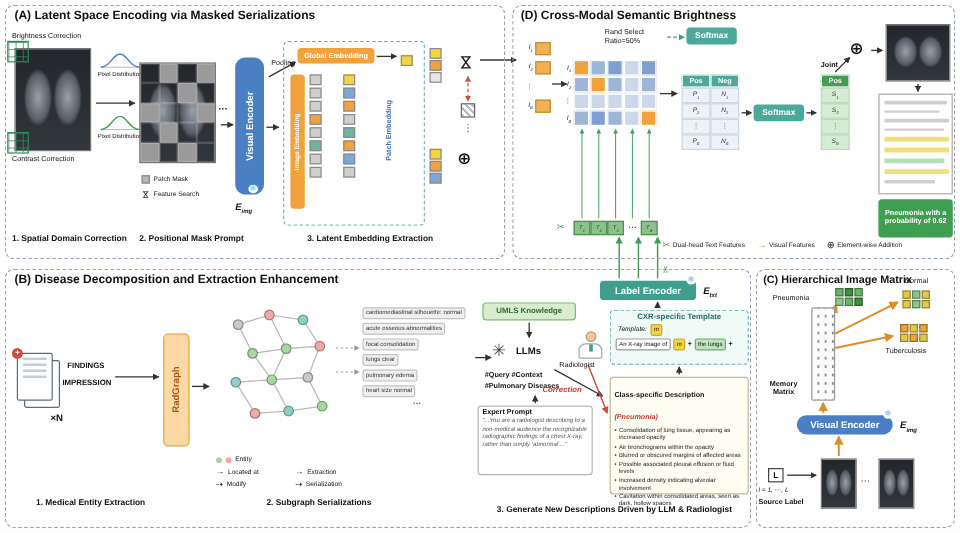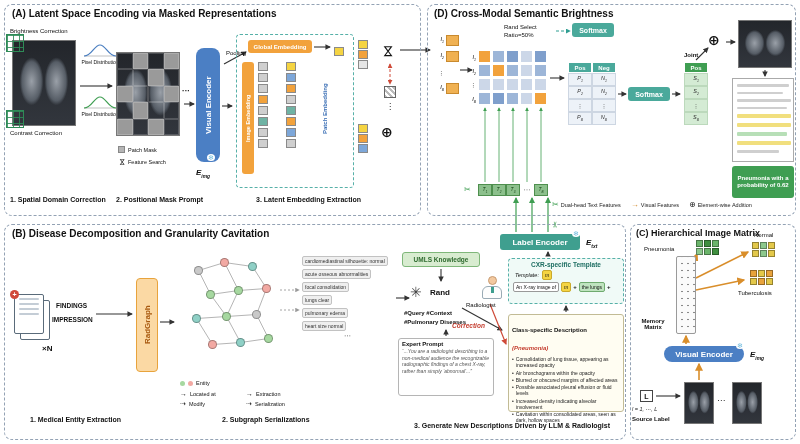--- a/index.html
+++ b/index.html
@@ -161,21 +161,21 @@
       <path class="aO" marker-end="url(#mO)" d="M696,290 L744,280"></path>
       <path class="aO" marker-end="url(#mO)" d="M699,380 L699,364"></path>
     </g>
   </svg>
 
   <div class="panel" style="left:4px;top:4px;width:417px;height:212px"></div>
   <div class="panel" style="left:427px;top:4px;width:369px;height:212px"></div>
   <div class="panel" style="left:4px;top:224px;width:622px;height:216px"></div>
   <div class="panel" style="left:630px;top:224px;width:166px;height:216px"></div>
 
-  <div class="abs b f10" style="left:12px;top:8px">(A) Latent Space Encoding via Masked Representations</div>
+  <div class="abs b f10" style="left:12px;top:8px">(A) Latent Space Encoding via Masked Serializations</div>
   <div class="abs f6" style="left:10px;top:28px">Brightness Correction</div>
   <div class="abs xray" style="left:12px;top:40px;width:64px;height:86px"></div>
   <div class="abs gridov" style="left:6px;top:34px;width:18px;height:18px"></div>
   <div class="abs gridov" style="left:6px;top:110px;width:18px;height:18px"></div>
   <div class="abs f6" style="left:10px;top:130px">Contrast Correction</div>
   <svg class="abs" style="left:82px;top:42px" width="36" height="16">
     <path d="M2,14 L34,14" stroke="#999" stroke-width="0.6" fill="none"></path>
     <path d="M2,14 C10,14 12,3 18,3 C24,3 26,14 34,14" stroke="#4a7ec0" stroke-width="1.2" fill="none"></path>
   </svg>
   <div class="abs f5 ctr" style="left:76px;top:59px;width:48px">Pixel Distribution</div>
@@ -395,21 +395,21 @@
       <span class="lg-item">
         <span class="lg-ic lg-ar">→</span>
         <span>Visual Features</span>
       </span>
       <span class="lg-item">
         <span class="lg-ic lg-op">⊕</span>
         <span>Element-wise Addition</span>
       </span>
     </div>
 
-  <div class="abs b f10" style="left:12px;top:228px">(B) Disease Decomposition and Granularity Cavitation</div>
+  <div class="abs b f10" style="left:12px;top:228px">(B) Disease Decomposition and Extraction Enhancement</div>
   <div class="doc" style="left:20px;top:300px;width:30px;height:40px"></div>
   <div class="doc" style="left:14px;top:294px;width:30px;height:40px">
     <div class="dl"></div>
     <div class="dl"></div>
     <div class="dl"></div>
     <div class="dl"></div>
   </div>
   <span class="cross" style="left:10px;top:290px">+</span>
   <div class="abs f8 b" style="left:42px;top:344px">×N</div>
   <div class="abs f65 b" style="left:56px;top:302px">FINDINGS</div>
@@ -475,21 +475,21 @@
       <div class="chip">cardiomediastinal silhouette: normal</div>
       <div class="chip">acute osseous abnormalities</div>
       <div class="chip">focal consolidation</div>
       <div class="chip">lungs clear</div>
       <div class="chip">pulmonary edema</div>
       <div class="chip">heart size normal</div>
     </div>
   <div class="abs f7" style="left:344px;top:332px">⋯</div>
   <div class="abs gbox f65" style="left:402px;top:252px;width:78px;height:15px">UMLS Knowledge</div>
   <span class="abs f14" style="left:410px;top:284px;color:#444">✳</span>
-  <div class="abs f8 b" style="left:430px;top:288px">Rand</div>
+  <div class="abs f8 b" style="left:430px;top:288px">LLMs</div>
   <div class="abs f6 b" style="left:404px;top:310px">#Query #Context</div>
   <div class="abs f6 b" style="left:404px;top:319px">#Pulmonary Diseases</div>
   <div class="abs" id="expert-box" style="left:398px;top:338px;width:96px;height:58px">
     <div class="f6 b">Expert Prompt</div>
     <div class="f5 i" style="color:#555;line-height:1.3;margin-top:1px">“...You are a radiologist describing to a non-medical audience the recognizable radiographic findings of a chest X-ray, rather than simply ‘abnormal’...”</div>
   </div>
   <div class="abs" style="left:478px;top:276px;width:28px">
     <div class="head"></div>
     <div class="coat"></div>
   </div>

